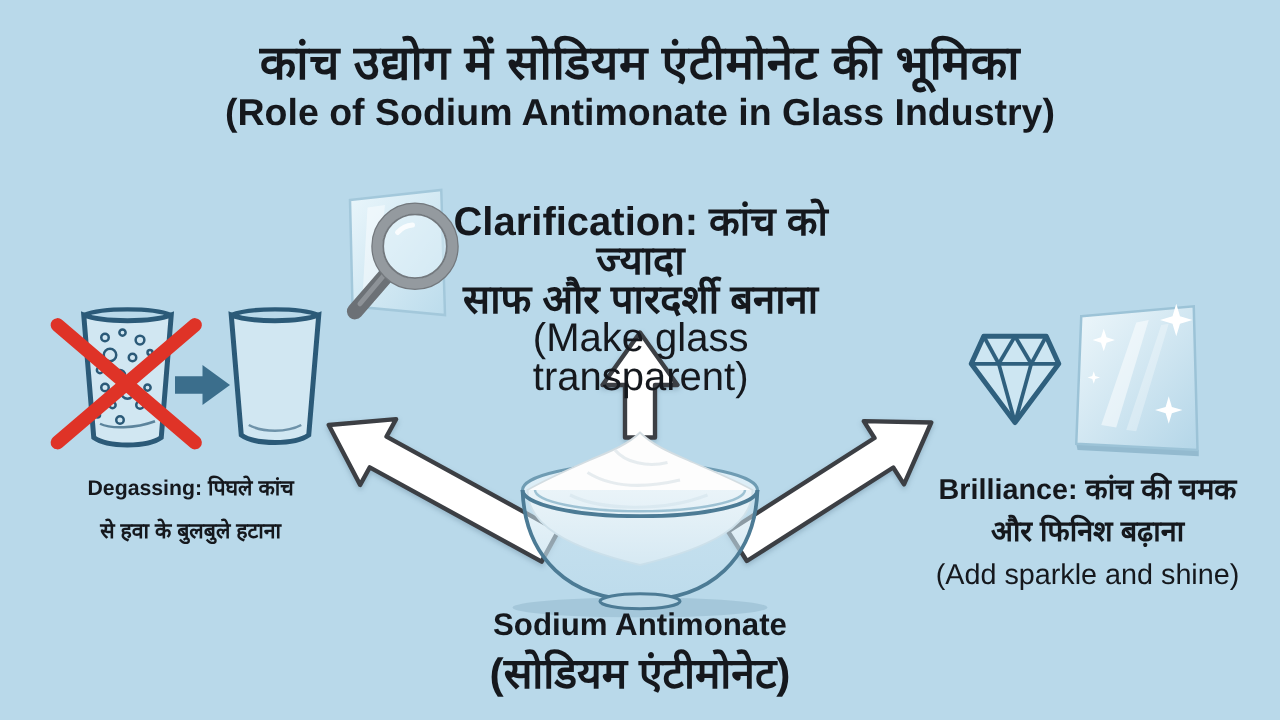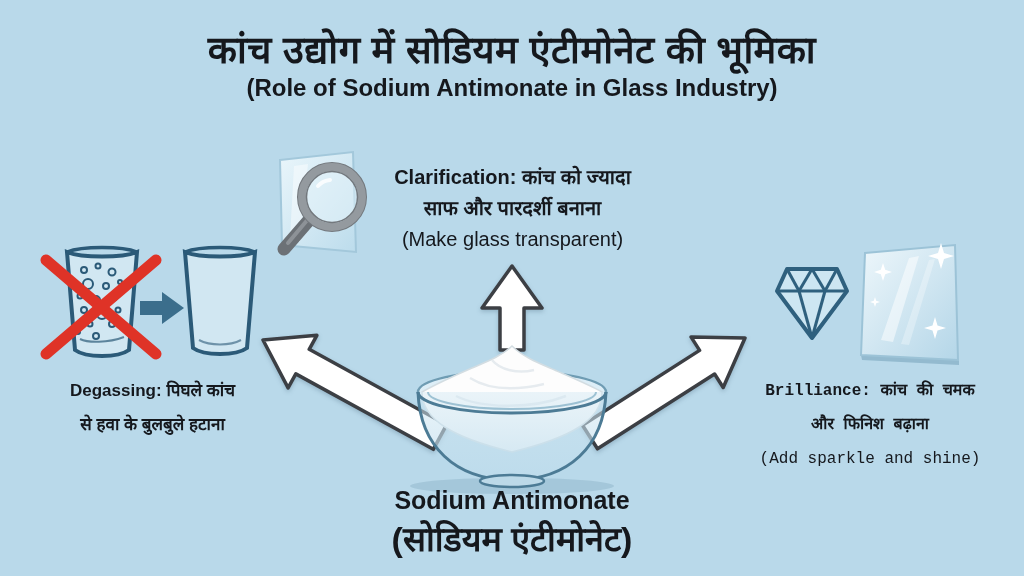--- a/index.html
+++ b/index.html
@@ -5,32 +5,32 @@
   html,body { margin:0; padding:0; }
   .canvas {
     position:relative; width:1024px; height:576px; overflow:hidden;
     background:#b9d9ea; color:#15181d;
     font-family:"Liberation Sans","DejaVu Sans",sans-serif;
   }
   .abs { position:absolute; }
   .ttl-hi { top:22px; left:0; width:100%; text-align:center;
             font-size:38px; font-weight:700; letter-spacing:.5px; }
   .ttl-en { top:74px; left:0; width:100%; text-align:center;
-            font-size:24px; font-weight:700; }
+            font-size:30px; font-weight:700; }
   .blurb { text-align:center; }
   .blurb .ln { display:block; }
   .lbl { font-weight:700; }
   .hi  { font-weight:700; }
   .eng { font-weight:400; }
   .clar-blurb { top:162px; left:350px; width:325px; }
-  .clar-blurb .ln { font-size:20px; line-height:31px; }
+  .clar-blurb .ln { font-size:32px; line-height:31px; }
   .deg-blurb { top:374px; left:5px; width:295px; }
   .deg-blurb .ln { font-size:17px; line-height:34px; }
   .bri-blurb { top:374px; left:720px; width:300px; }
-  .bri-blurb .ln { font-size:16px; line-height:34px;font-family:Liberation Mono, monospace; }
+  .bri-blurb .ln { font-size:23px; line-height:34px; }
   .ctr-en { top:486px; left:0; width:100%; text-align:center;
             font-size:25px; font-weight:700; }
   .ctr-hi { top:521px; left:0; width:100%; text-align:center;
             font-size:34px; font-weight:700; line-height:36px; }
   svg { display:block; }
   .arrows { filter:drop-shadow(0 2px 2px rgba(40,70,95,.25)); }
 </style>
 </head>
 <body>
 

